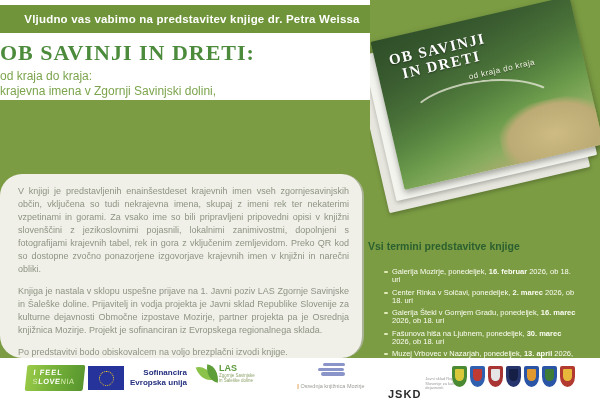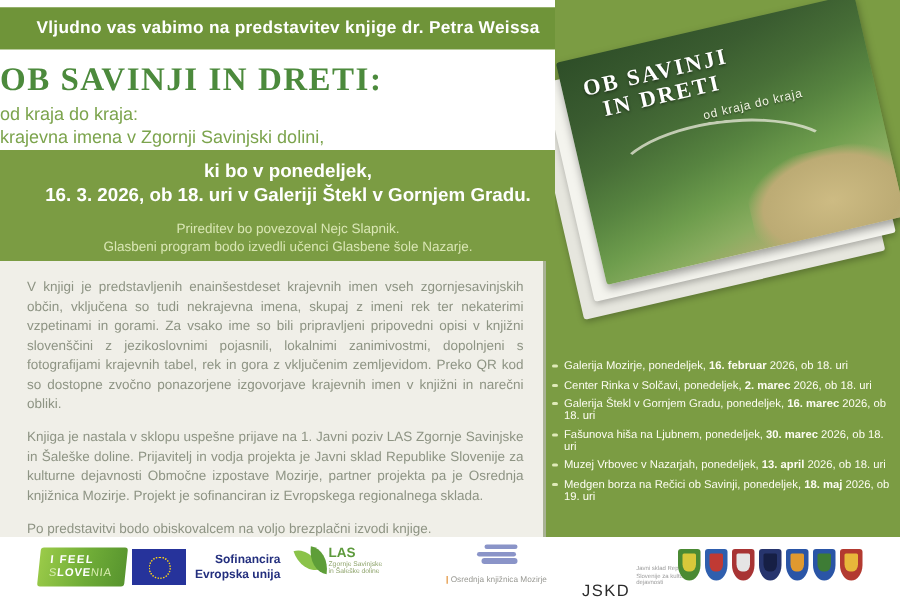--- a/index.html
+++ b/index.html
@@ -56,28 +56,29 @@
   .cover-title .l2{margin-left:10px;}
   .cover-sub{
     position:absolute;left:88px;top:52px;color:#F2F5E4;font-size:8px;letter-spacing:.5px;
     text-shadow:0 1px 1px rgba(0,0,0,.4);
   }
   
   .content-box{
     position:absolute;left:0;top:174px;width:364px;height:184px;box-sizing:border-box;
     background:#F0EFE8;border-right:2px solid #A9B295;
     padding:11px 13px 0 18px;
+    border-radius:22px;
   }
   .content-box p{
     margin:0 0 9px 0;font-size:9px;line-height:13px;color:#8E9484;text-align:justify;
   }
   
   .schedule{position:absolute;left:368px;top:240px;width:228px;}
   .schedule h3{margin:0 0 7px 0;font-size:10.5px;font-weight:bold;color:#2B5F2F;}
-  .schedule ul{margin:0;padding:0;list-style:none;}
+  .schedule ul{margin:16px;padding:0;list-style:none;}
   .schedule li{
     position:relative;padding-left:8px;margin-bottom:4.6px;
     font-size:7.5px;line-height:8px;color:#FDFDF2;
   }
   .schedule li .mark{
     position:absolute;left:0;top:3px;width:4px;height:2px;background:#DFEAB8;border-radius:1px;
   }
   .schedule li b{font-weight:bold;}
   
   .footer{position:absolute;left:0;top:358px;width:600px;height:42px;background:#FFFFFF;}
@@ -104,21 +105,21 @@
   .las .las-desc{font-size:4.5px;color:#8FA46C;line-height:5px;}
   .library{position:absolute;left:286px;top:5px;width:90px;text-align:center;}
   .lib-books{display:inline-block;}
   .lib-books i{display:block;height:3.2px;border-radius:2px;background:#8A94C8;margin-bottom:1.5px;}
   .lib-books i:nth-child(1){width:22px;margin-left:5px;}
   .lib-books i:nth-child(2){width:26px;margin-left:0px;}
   .lib-books i:nth-child(3){width:24px;margin-left:3px;}
   .lib-name{font-size:5.5px;color:#9A9A94;margin-top:2px;}
   .lib-name .tick{color:#E08A2A;font-weight:bold;}
   .jskd{position:absolute;left:388px;top:10px;display:flex;align-items:center;}
-  .jskd .jskd-name{font-size:11px;font-weight:normal;color:#2B2B2B;letter-spacing:1px;margin-top:20px;}
+  .jskd .jskd-name{font-size:11px;font-weight:bold;color:#2B2B2B;letter-spacing:1px;margin-top:20px;}
   .jskd .jskd-desc{width:42px;margin-left:4px;font-size:4px;line-height:4.6px;color:#9B9B9B;}
   .shields{position:absolute;left:452px;top:8px;display:flex;gap:3px;}
   .shield{position:relative;width:15px;height:21px;border-radius:2px 2px 50% 50%;}
   .shield-core{position:absolute;left:3px;top:3px;right:3px;bottom:6px;border-radius:1px 1px 40% 40%;}
 </style>
 </head>
 <body>
 
 <div id="canvas">
 
@@ -141,34 +142,29 @@
       <div class="cover-field"></div>
       <div class="cover-road"></div>
       <div class="cover-title">
         <div class="l1">OB SAVINJI</div>
         <div class="l2">IN DRETI</div>
       </div>
       <div class="cover-sub">od kraja do kraja</div>
     </div>
   </div>
 
-  <div class="event-block">
-    <div class="ev-l1">ki bo v ponedeljek,</div>
-    <div class="ev-l2">16. 3. 2026, ob 18. uri v Galeriji Štekl v Gornjem Gradu.</div>
-    <div class="ev-host">Prireditev bo povezoval Nejc Slapnik.</div>
-    <div class="ev-music">Glasbeni program bodo izvedli učenci Glasbene šole Nazarje.</div>
-  </div>
 
   <div class="content-box">
     <p>V knjigi je predstavljenih enainšestdeset krajevnih imen vseh zgornjesavinjskih občin, vključena so tudi nekrajevna imena, skupaj z imeni rek ter nekaterimi vzpetinami in gorami. Za vsako ime so bili pripravljeni pripovedni opisi v knjižni slovenščini z jezikoslovnimi pojasnili, lokalnimi zanimivostmi, dopolnjeni s fotografijami krajevnih tabel, rek in gora z vključenim zemljevidom. Preko QR kod so dostopne zvočno ponazorjene izgovorjave krajevnih imen v knjižni in narečni obliki.</p>
     <p>Knjiga je nastala v sklopu uspešne prijave na 1. Javni poziv LAS Zgornje Savinjske in Šaleške doline. Prijavitelj in vodja projekta je Javni sklad Republike Slovenije za kulturne dejavnosti Območne izpostave Mozirje, partner projekta pa je Osrednja knjižnica Mozirje. Projekt je sofinanciran iz Evropskega regionalnega sklada.</p>
     <p>Po predstavitvi bodo obiskovalcem na voljo brezplačni izvodi knjige.</p>
   </div>
 
   <div class="schedule">
+    <h3>Vsi termini predstavitve knjige</h3>
     <ul>
       <li><span class="mark"></span><span>Galerija Mozirje, ponedeljek, </span><b>16. februar</b><span> 2026, ob 18. uri</span></li>
       <li><span class="mark"></span><span>Center Rinka v Solčavi, ponedeljek, </span><b>2. marec</b><span> 2026, ob 18. uri</span></li>
       <li><span class="mark"></span><span>Galerija Štekl v Gornjem Gradu, ponedeljek, </span><b>16. marec</b><span> 2026, ob 18. uri</span></li>
       <li><span class="mark"></span><span>Fašunova hiša na Ljubnem, ponedeljek, </span><b>30. marec</b><span> 2026, ob 18. uri</span></li>
       <li><span class="mark"></span><span>Muzej Vrbovec v Nazarjah, ponedeljek, </span><b>13. april</b><span> 2026, ob 18. uri</span></li>
       <li><span class="mark"></span><span>Medgen borza na Rečici ob Savinji, ponedeljek, </span><b>18. maj</b><span> 2026, ob 19. uri</span></li>
     </ul>
   </div>
 

